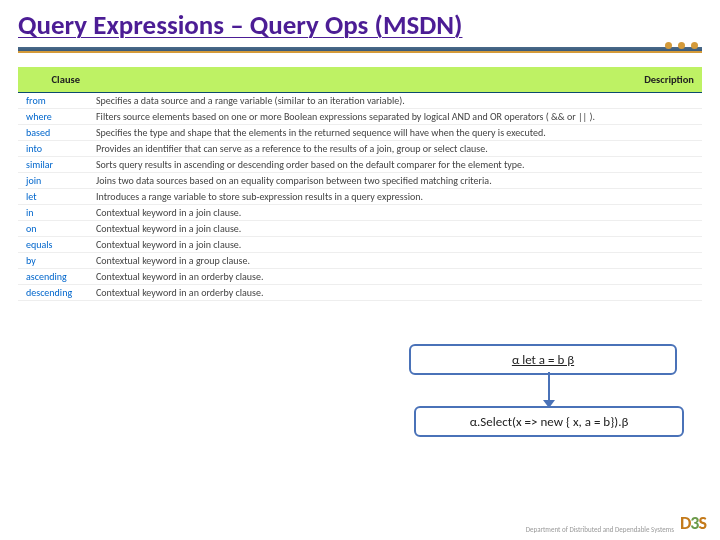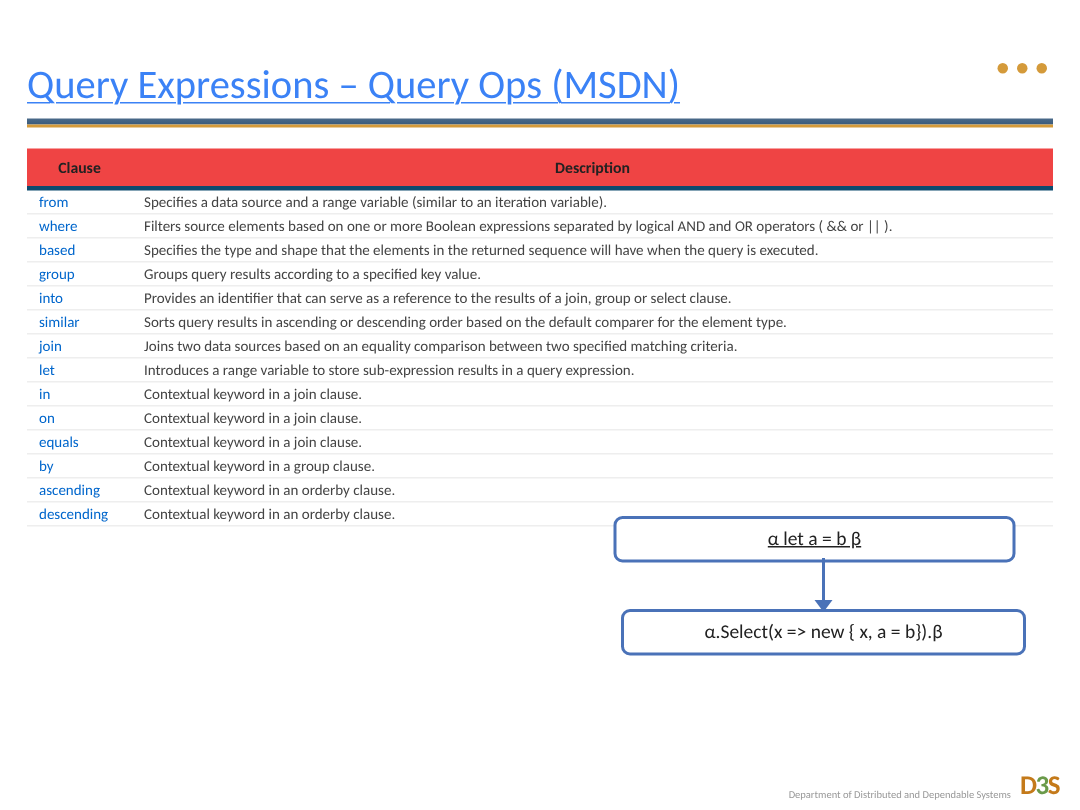--- a/index.html
+++ b/index.html
@@ -6,27 +6,26 @@
   body {
     width: 720px;
     height: 540px;
     font-family: Calibri, Arial, sans-serif;
     background: #fff;
     position: relative;
     overflow: hidden;
   }
   .slide-title {
     font-size: 27px;
-    font-weight: normal;
-    color: #3b82f6;
+    font-weight: bold;
+    color: #4c1d95;
     padding: 8px 18px 2px 18px;
     text-decoration: underline;
     text-decoration-thickness: 1px;
     text-underline-offset: 3px;
-    margin-top: 32px;
   }
   .title-bar {
     height: 6px;
     margin: 4px 18px 0 18px;
     background: linear-gradient(#4a6a8a, #3a5a7a);
     border-bottom: 2px solid #d49a3a;
   }
   .dots {
     position: absolute;
     top: 42px;
@@ -39,27 +38,27 @@
   }
   .table-wrap {
     margin: 14px 18px 0 18px;
     font-size: 10px;
   }
   table {
     width: 100%;
     border-collapse: collapse;
   }
   thead th {
-    background: #ef4444;
-    text-align: center;
+    background: #bef264;
+    text-align: right;
     font-weight: bold;
     color: #222;
     padding: 6px 8px;
     font-size: 10.5px;
-    border-bottom: 3px solid #0c4a6e;
+    border-bottom: 1px solid #0c4a6e;
   }
   tbody td {
     padding: 1px 8px;
     border-bottom: 1px solid #eee;
     color: #444;
     vertical-align: top;
   }
   tbody td.clause {
     color: #0066cc;
     width: 70px;
@@ -139,24 +138,20 @@
           <td class="clause">from</td>
           <td>Specifies a data source and a range variable (similar to an iteration variable).</td>
         </tr>
       <tr>
           <td class="clause">where</td>
           <td>Filters source elements based on one or more Boolean expressions separated by logical AND and OR operators ( &amp;&amp; or || ).</td>
         </tr>
       <tr>
           <td class="clause">based</td>
           <td>Specifies the type and shape that the elements in the returned sequence will have when the query is executed.</td>
-        </tr>
-      <tr>
-          <td class="clause">group</td>
-          <td>Groups query results according to a specified key value.</td>
         </tr>
       <tr>
           <td class="clause">into</td>
           <td>Provides an identifier that can serve as a reference to the results of a join, group or select clause.</td>
         </tr>
       <tr>
           <td class="clause">similar</td>
           <td>Sorts query results in ascending or descending order based on the default comparer for the element type.</td>
         </tr>
       <tr>

